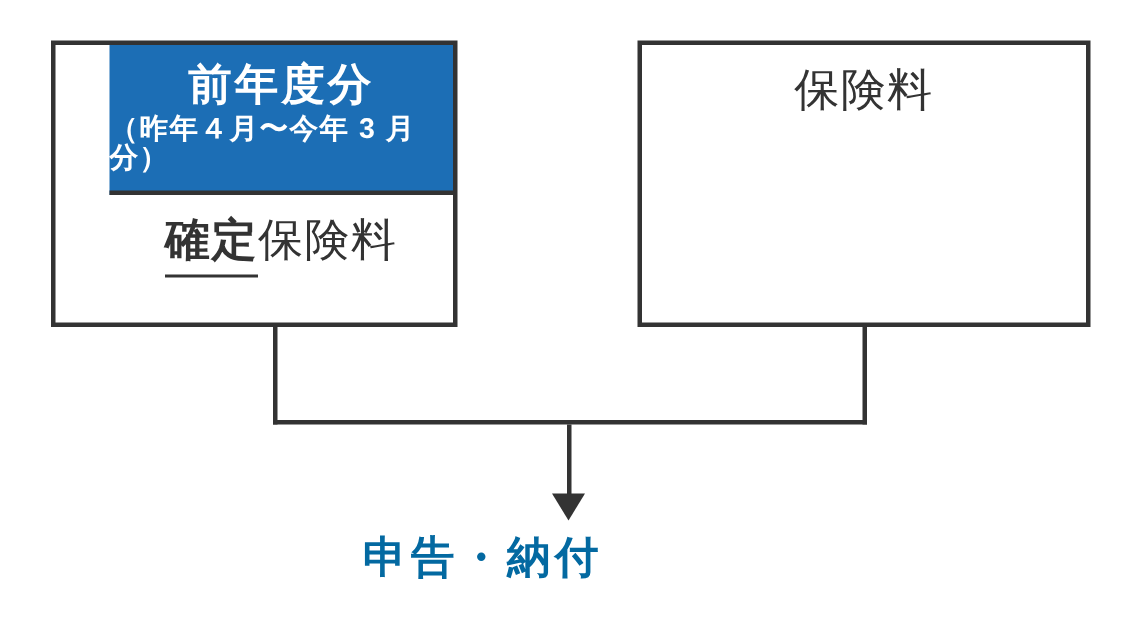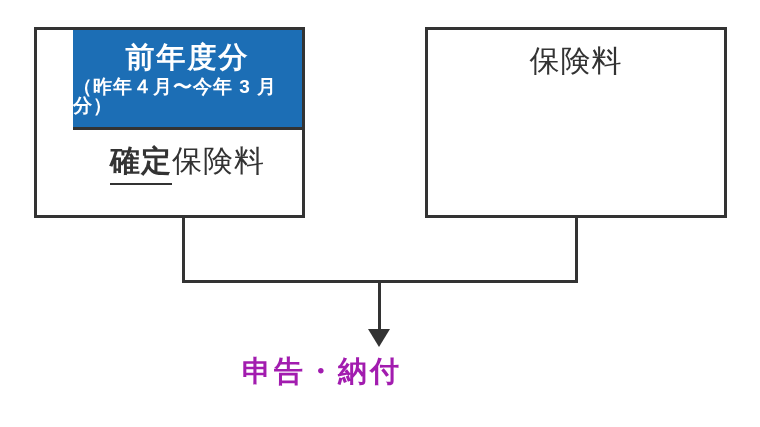--- a/index.html
+++ b/index.html
@@ -94,21 +94,21 @@
   }
   .arrow-label {
     position: absolute;
     left: 0;
     top: 352px;
     width: 644px;
     text-align: center;
     font-size: 29px;
     font-weight: 600;
     letter-spacing: 3px;
-    color: #a21caf;
+    color: #0369a1;
   }
 </style>
 </head>
 <body>
 
 <div class="canvas">
 
   <div class="box box-left">
     <div class="box-header" style="background: rgb(28, 110, 181);">
       <div class="box-title">前年度分</div>

